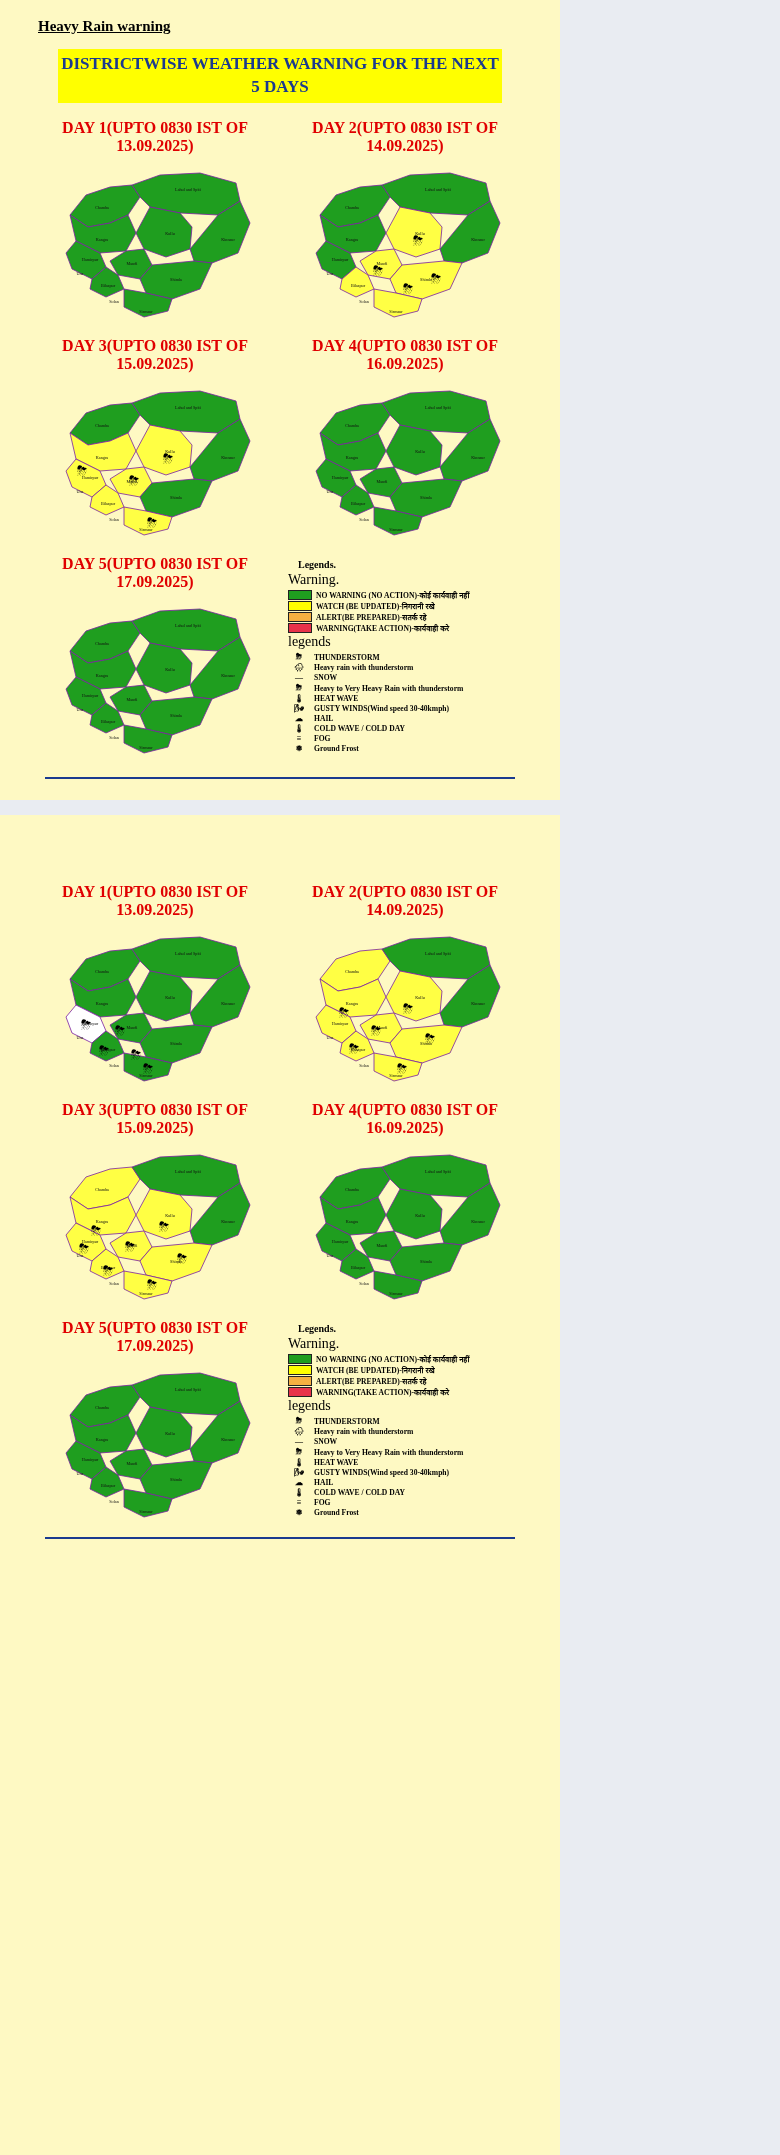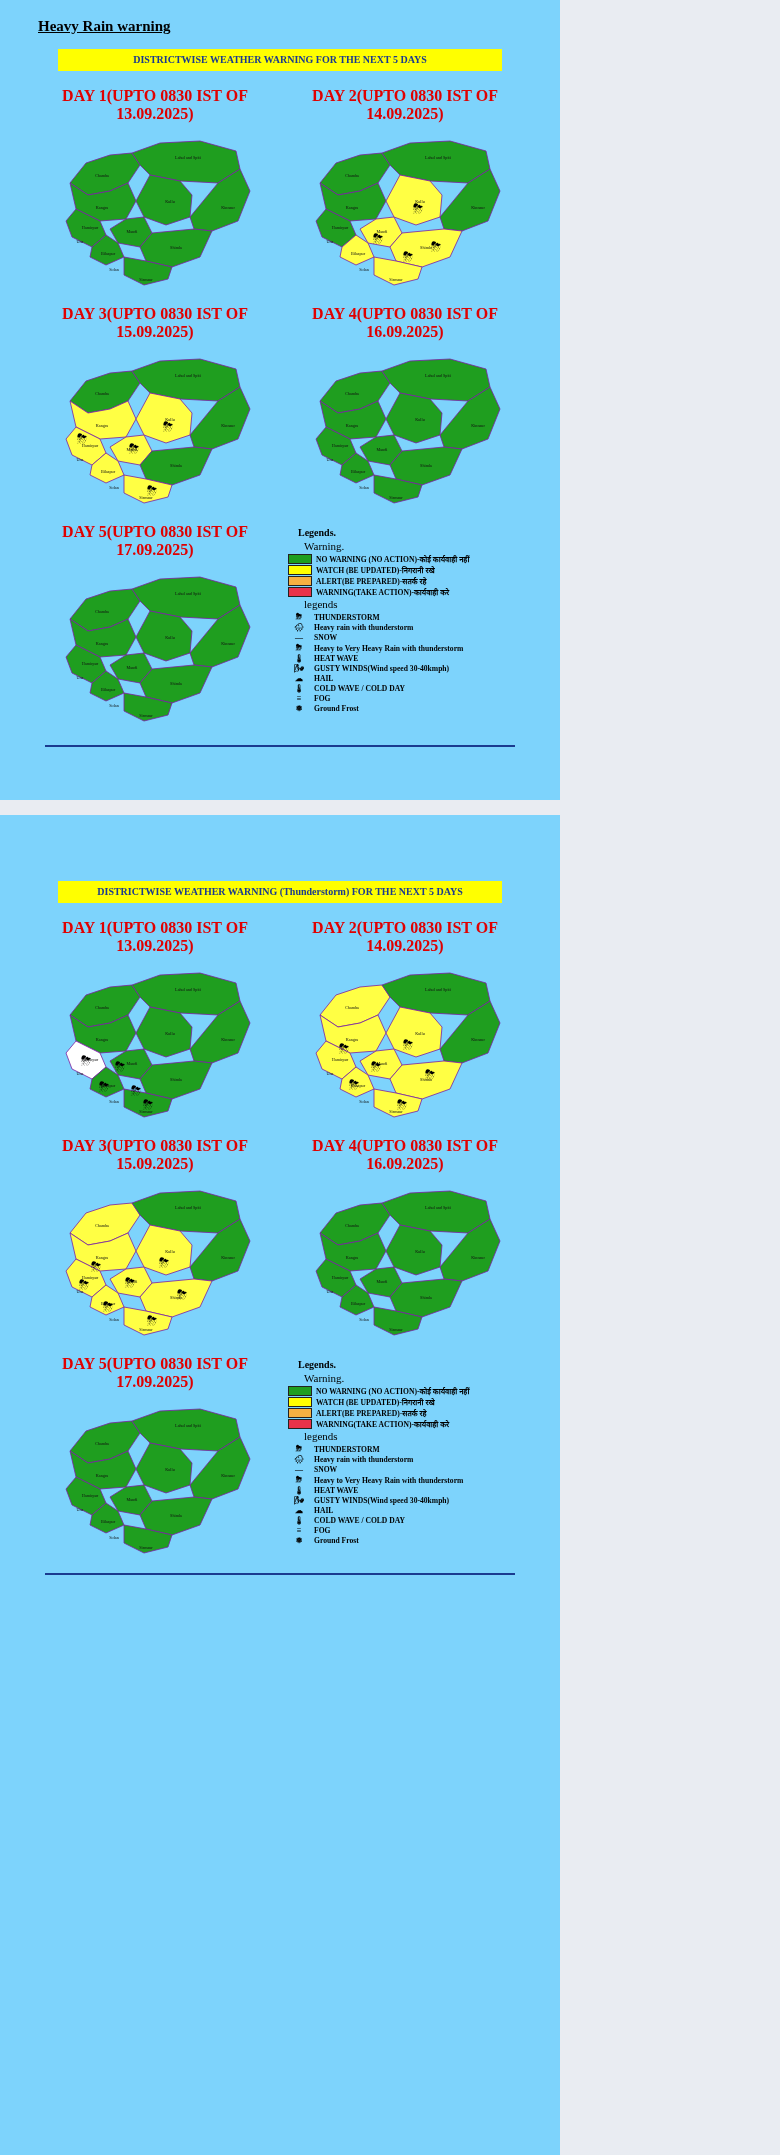--- a/index.html
+++ b/index.html
@@ -5,21 +5,21 @@
   html, body {
     margin: 0;
     padding: 0;
     background: #e9ecf2;
     font-family: "Liberation Serif", serif;
   }
   body {
     width: 780px;
   }
   .page {
-    background: #7dd3fc;
+    background: #fef9c3;
     width: 560px;
     margin: 0 0 0 0;
     position: relative;
     box-sizing: border-box;
   }
   #page1 { height: 800px; padding: 0; }
   #page2 { height: 1340px; margin-top: 15px; }
 
   .doc-title {
     font-size: 15px;
@@ -27,21 +27,21 @@
     text-decoration: underline;
     color: #000;
     padding: 18px 0 0 38px;
     font-family: "Liberation Serif", serif;
   }
 
   .banner {
     background: #ffff00;
     color: #1a3a8f;
     font-weight: bold;
-    font-size: 10px;
+    font-size: 17px;
     text-align: center;
     margin: 14px auto 0 auto;
     width: 440px;
     padding: 4px 2px;
     line-height: 1.35;
     font-family: "Liberation Serif", serif;
   }
 
   .grid {
     display: flex;
@@ -78,22 +78,22 @@
     font-size: 8px;
     color: #000;
     font-family: "Liberation Serif", serif;
   }
   .legend h4 {
     font-size: 10px;
     margin: 0 0 2px 10px;
     font-weight: bold;
   }
   .legend .sub {
-    font-size: 11px;
-    margin: 0 0 2px 16px;
+    font-size: 14px;
+    margin: 0 0 2px 0;
     font-weight: normal;
   }
   .legend-row {
     display: flex;
     align-items: flex-end;
     margin-bottom: 1px;
     font-size: 7.6px;
     font-weight: bold;
   }
   .swatch {
@@ -376,21 +376,20 @@
 
   </div>
 
   <div class="footer-rule"></div>
 </div>
 
 <div class="page" id="page2">
 
   <div style="height:52px"></div>
 
-  <div class="banner">DISTRICTWISE WEATHER WARNING (Thunderstorm) FOR THE NEXT 5 DAYS</div>
 
   <div class="grid">
 
     <div class="cell">
       <div class="day-title">DAY 1(UPTO 0830 IST OF 13.09.2025)</div>
       <div class="map-wrap">
         <svg class="map" width="230" height="170" viewBox="0 0 230 170">
           <g stroke="#7b1fa2" stroke-width="0.8">
             <path d="M30,58 L46,38 L70,30 L92,28 L100,40 L88,58 L70,66 L48,70 Z" fill="#1f9e1f"></path>
             <path d="M92,28 L120,18 L160,16 L196,26 L200,44 L178,58 L140,56 L110,50 L100,40 Z" fill="#1f9e1f"></path>

